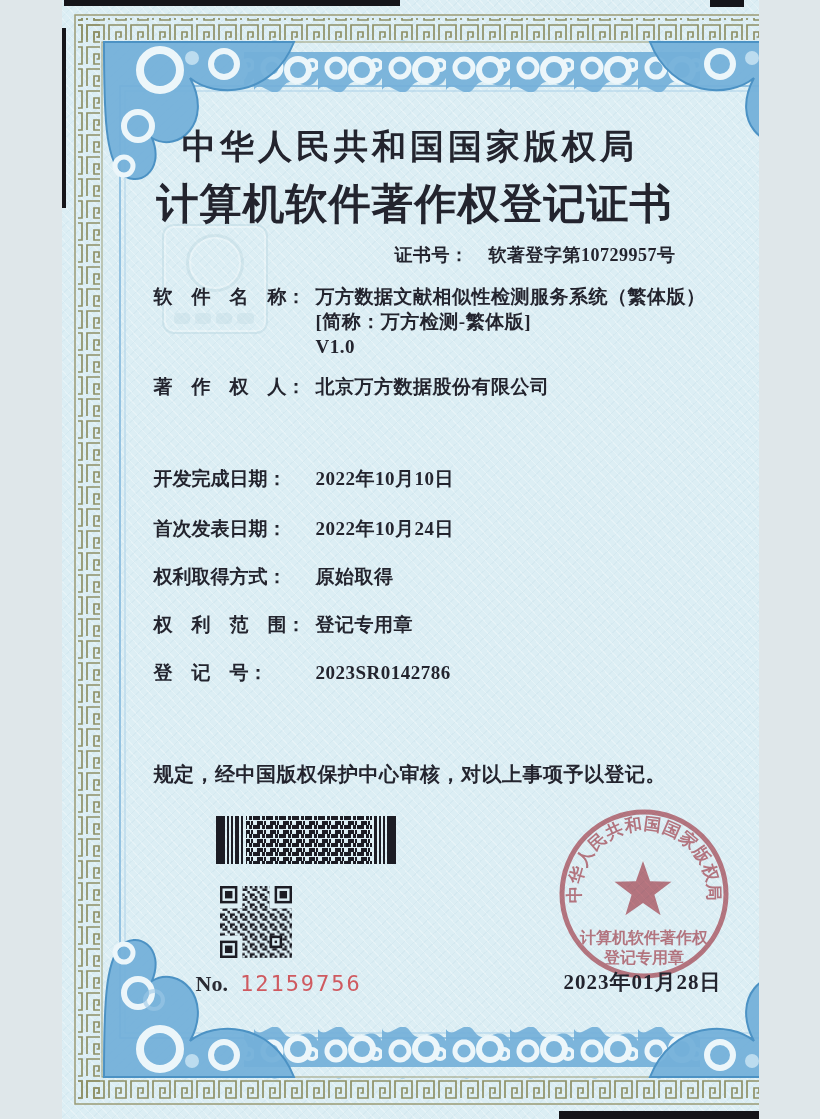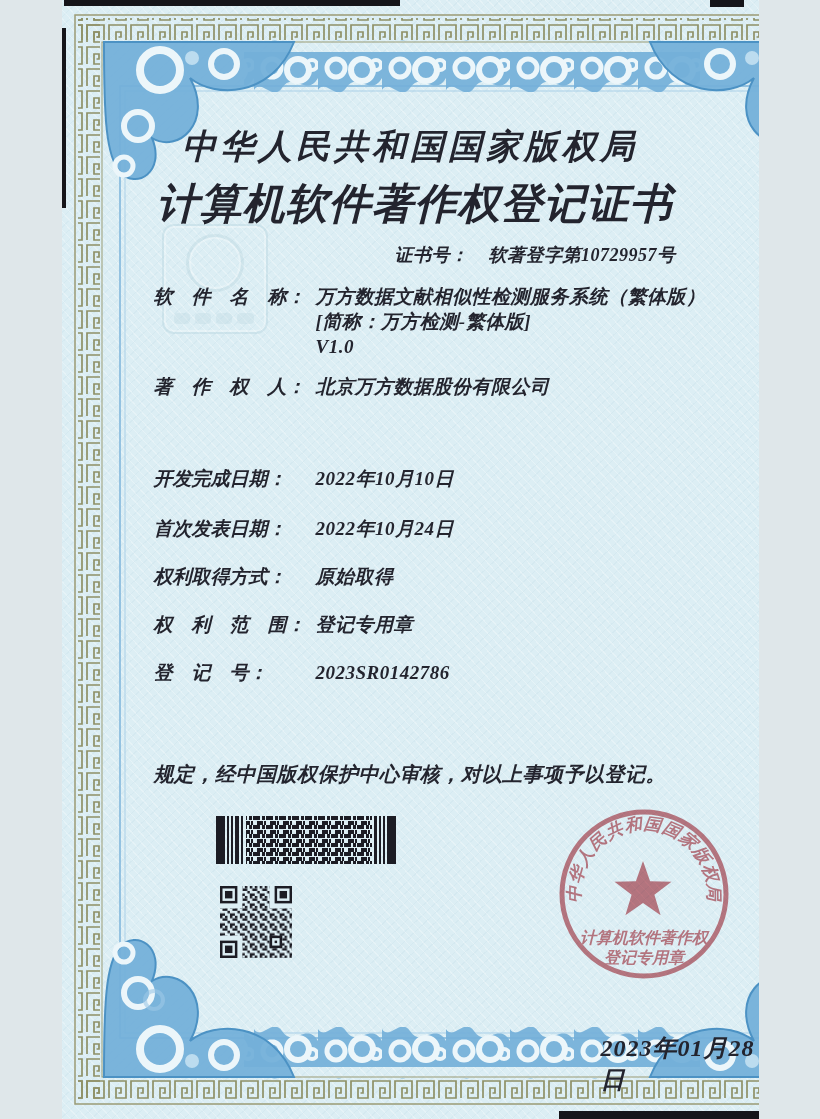--- a/index.html
+++ b/index.html
@@ -1,17 +1,17 @@
 <!DOCTYPE html>
 <html><head>
 <meta charset="utf-8">
 <style>
   html,body{margin:0;padding:0;background:#dfe7ea;}
   .stage{position:relative;width:697px;height:1119px;margin:0 auto;overflow:hidden;
-         background:#fef9c3;font-family:"Liberation Serif","DejaVu Serif",serif;color:#23242e;font-style:italic;}
+         background:#fef9c3;font-family:"Liberation Serif","DejaVu Serif",serif;color:#23242e;}
   .abs{position:absolute;}
   
   .paper{position:absolute;inset:0;background:#dceef4;}
   .paper::before{content:"";position:absolute;inset:0;
      background:
        repeating-linear-gradient(47deg, rgba(255,255,255,.28) 0 1px, rgba(255,255,255,0) 1px 6px),
        repeating-linear-gradient(-43deg, rgba(120,170,195,.07) 0 1px, rgba(120,170,195,0) 1px 7px);}
   .artifact{position:absolute;background:#15151a;}
   .emboss{position:absolute;left:100px;top:224px;width:102px;height:106px;opacity:.6;
           border:2px solid rgba(173,205,216,.55);border-radius:12px;
@@ -25,21 +25,21 @@
   .cert-title{left:0;right:0;top:176px;text-align:center;font-size:42px;font-weight:700;
              letter-spacing:1px;padding-left:9px;}
   .certno{top:243px;right:83px;font-size:18px;font-weight:700;letter-spacing:.5px;}
   .certno .lbl{margin-right:20px;}
   .f-label{left:92px;font-size:19px;font-weight:700;white-space:nowrap;}
   .f-value{left:254px;font-size:19px;font-weight:700;letter-spacing:.5px;line-height:25px;white-space:nowrap;}
   .stmt{font-size:20px;font-weight:700;letter-spacing:.5px;white-space:nowrap;}
   .serial{left:134px;top:971px;font-size:22px;}
   .serial .no{font-weight:700;color:#2a2b33;}
   .serial .num{font-family:"DejaVu Sans Mono",monospace;color:#cf5a60;letter-spacing:2px;margin-left:12px;}
-  .issue-date{left:502px;top:1032px;font-size:24px;font-weight:700;letter-spacing:1px;margin-left:37px;}
+  .issue-date{left:502px;top:968px;font-size:21px;font-weight:700;letter-spacing:1px;}
   svg{display:block;}
 </style>
 </head>
 <body>
 
 <div class="stage">
   <div class="paper"></div>
 
   <svg class="abs" style="left:0;top:0" width="820" height="1119" viewBox="0 0 820 1119" aria-hidden="true">
     <defs>
@@ -184,20 +184,23 @@
       <rect x="0" y="20" width="9" height="9" fill="#dceef4"></rect>
       <rect x="0" y="22" width="7" height="7" fill="#1c1c24"></rect>
       <rect x="1" y="23" width="5" height="5" fill="#dceef4"></rect>
       <rect x="2" y="24" width="3" height="3" fill="#1c1c24"></rect>
       <rect x="20" y="20" width="5" height="5" fill="#1c1c24"></rect>
       <rect x="21" y="21" width="3" height="3" fill="#dceef4"></rect>
       <rect x="22" y="22" width="1" height="1" fill="#1c1c24"></rect>
     </g>
   </svg>
 
+  <div class="abs serial">
+    <span class="no">No.</span><span class="num">12159756</span>
+  </div>
 
   <svg class="abs" style="left:492px;top:806px;mix-blend-mode:multiply" width="180" height="180" viewBox="0 0 180 180" aria-hidden="true">
     <g opacity="0.82">
       <circle cx="90" cy="88" r="82" fill="none" stroke="#c4606a" stroke-width="5"></circle>
       <path id="sealArc" d="M27 99 A64 64 0 1 1 153 99" fill="none"></path>
       <text font-size="17" font-weight="700" fill="#c4606a" letter-spacing="1">
         <textPath href="#sealArc" startOffset="2" textLength="218" lengthAdjust="spacingAndGlyphs">中华人民共和国国家版权局</textPath>
       </text>
       <polygon fill="#c4606a" points="89,55 96.1,75.3 117.5,75.7 100.4,88.7 106.6,109.3 89,97 71.4,109.3 77.6,88.7 60.5,75.7 81.9,75.3"></polygon>
       <text x="90" y="137" text-anchor="middle" font-size="16" font-weight="700" fill="#c4606a">计算机软件著作权</text>

